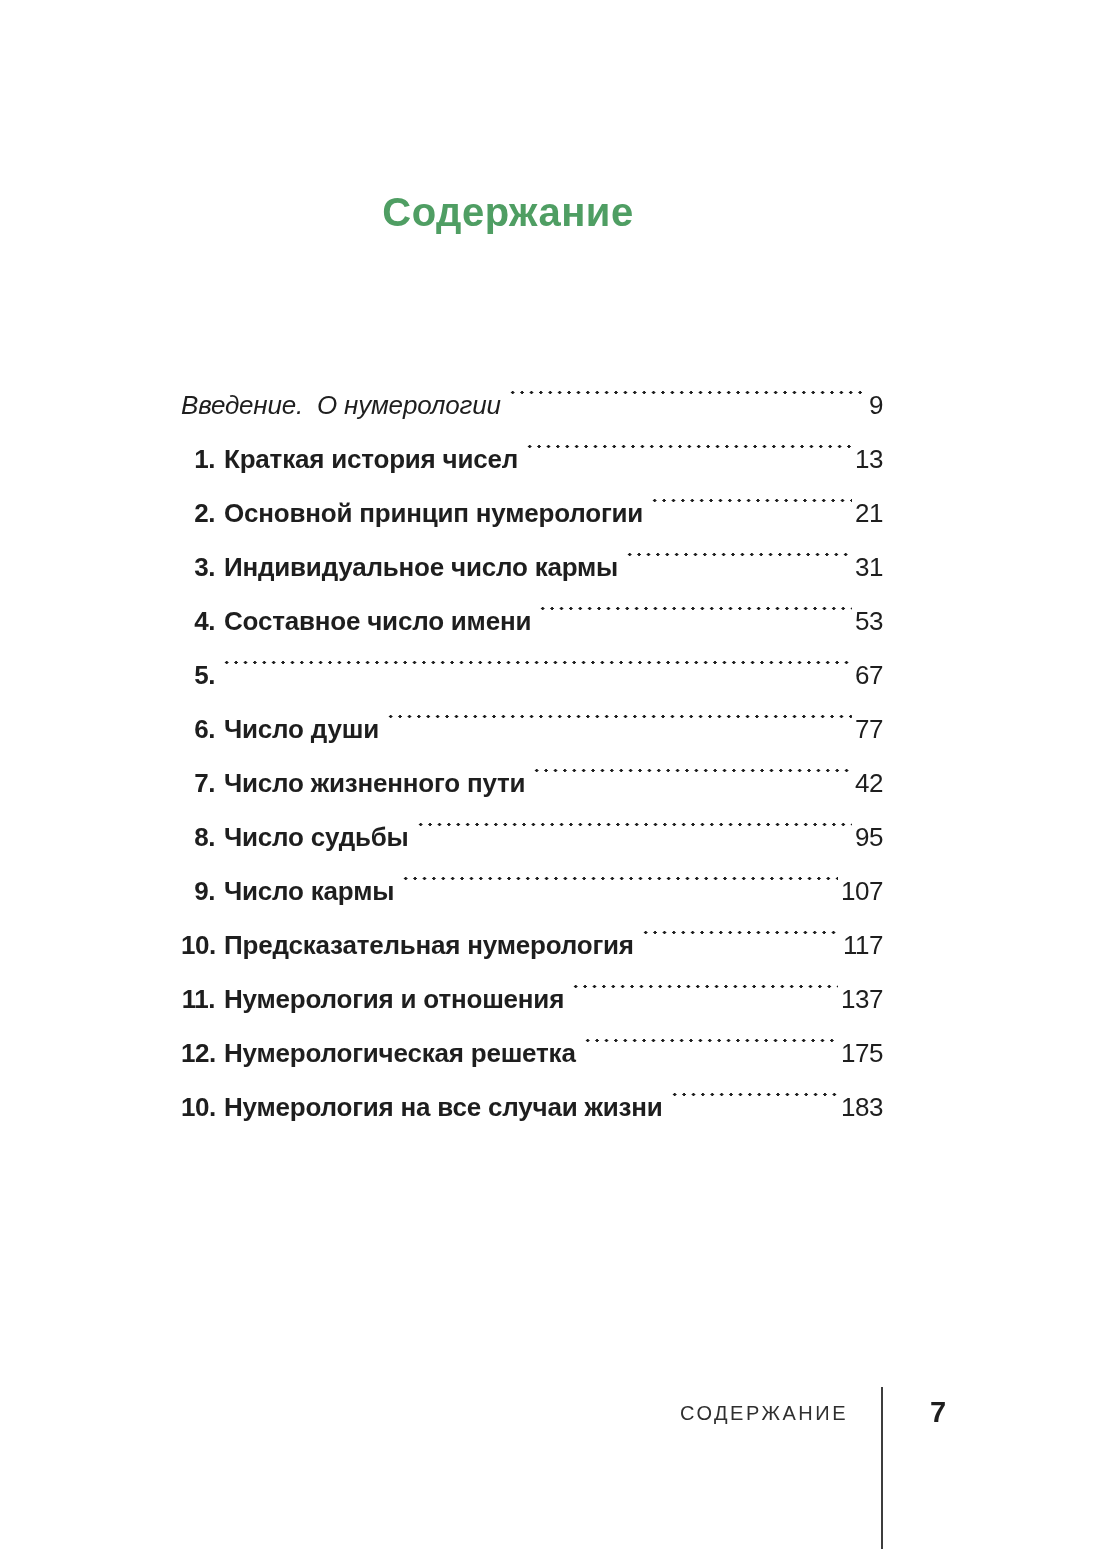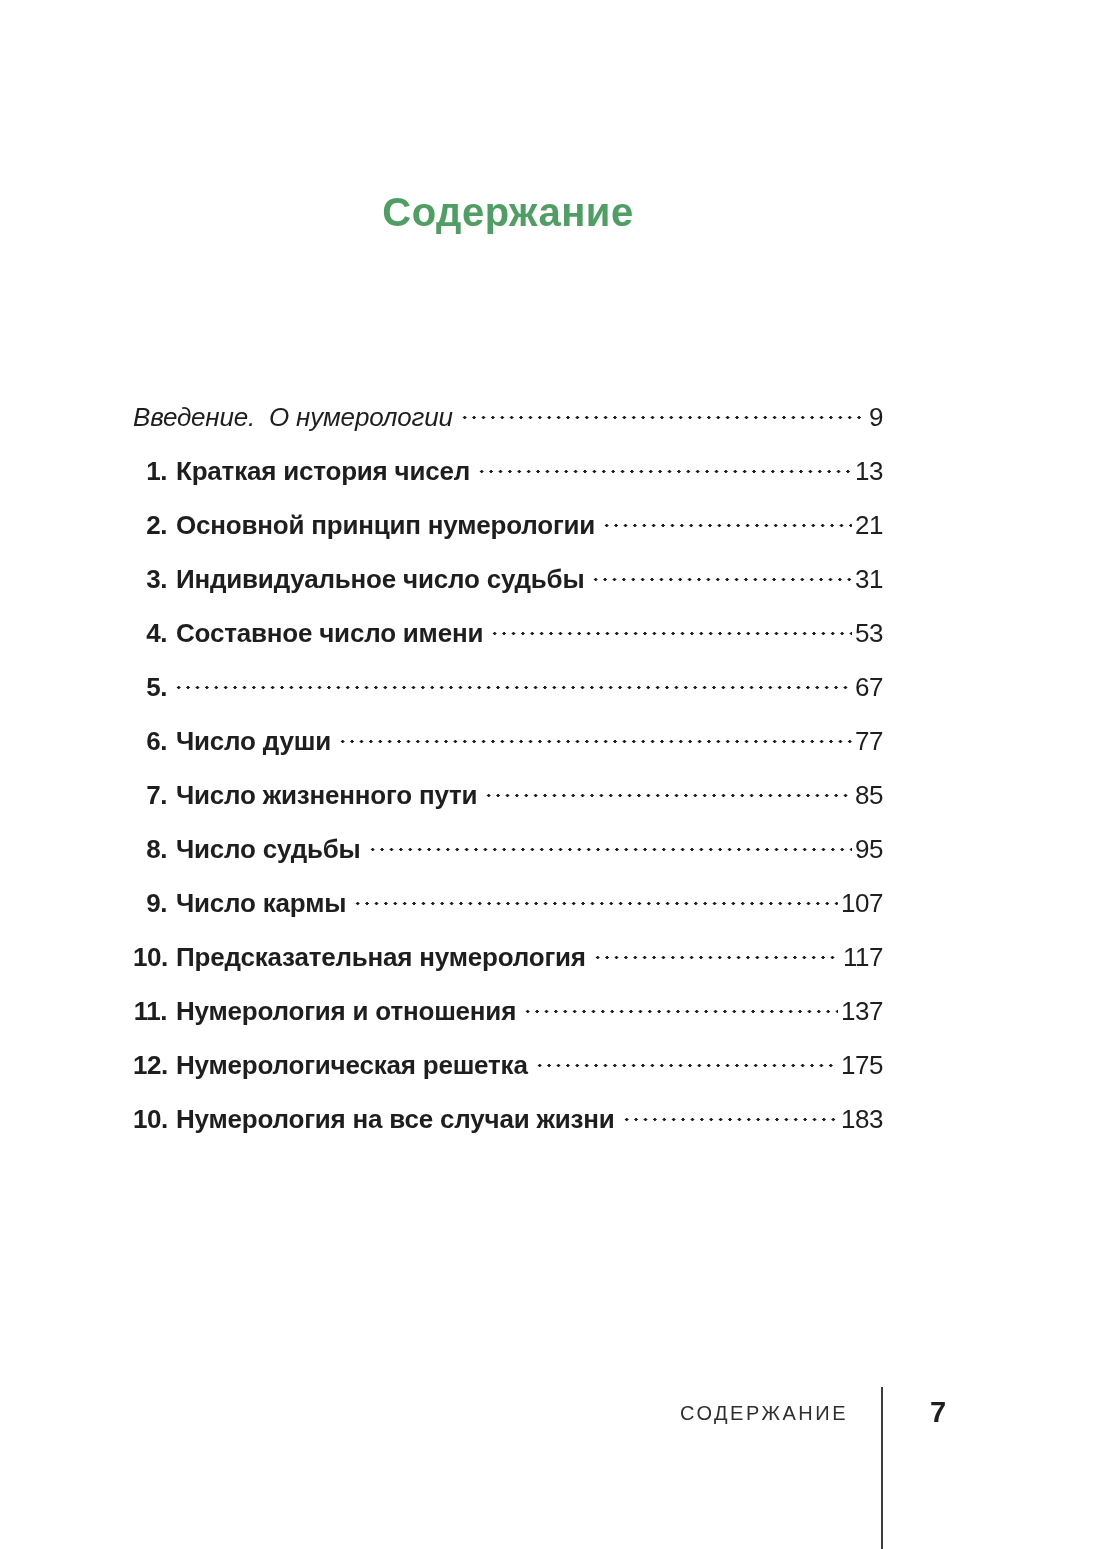--- a/index.html
+++ b/index.html
@@ -33,24 +33,25 @@
     color: #4f9e63;
   }
   .toc {
     position: absolute;
     top: 390px;
     left: 133px;
     width: 750px;
   }
   .row {
     display: flex;
-    align-items: center;
+    align-items: flex-start;
     height: 54px;
     font-size: 26px;
     font-weight: 700;
+    margin-left: 48px;
   }
   .row .num {
     flex: 0 0 34px;
     width: 34px;
     text-align: right;
     font-weight: 700;
     letter-spacing: -0.5px;
   }
   .row .label {
     padding-left: 9px;
@@ -125,21 +126,21 @@
         <span class="pg">13</span>
       </div>
       <div class="row chapter">
         <span class="num">2.</span>
         <span class="label">Основной принцип нумерологии</span>
         <span class="leader"></span>
         <span class="pg">21</span>
       </div>
       <div class="row chapter">
         <span class="num">3.</span>
-        <span class="label">Индивидуальное число судьбы</span>
+        <span class="label">Индивидуальное число кармы</span>
         <span class="leader"></span>
         <span class="pg">31</span>
       </div>
       <div class="row chapter">
         <span class="num">4.</span>
         <span class="label">Составное число имени</span>
         <span class="leader"></span>
         <span class="pg">53</span>
       </div>
       <div class="row chapter">
@@ -150,21 +151,21 @@
       <div class="row chapter">
         <span class="num">6.</span>
         <span class="label">Число души</span>
         <span class="leader"></span>
         <span class="pg">77</span>
       </div>
       <div class="row chapter">
         <span class="num">7.</span>
         <span class="label">Число жизненного пути</span>
         <span class="leader"></span>
-        <span class="pg">85</span>
+        <span class="pg">42</span>
       </div>
       <div class="row chapter">
         <span class="num">8.</span>
         <span class="label">Число судьбы</span>
         <span class="leader"></span>
         <span class="pg">95</span>
       </div>
       <div class="row chapter">
         <span class="num">9.</span>
         <span class="label">Число кармы</span>

